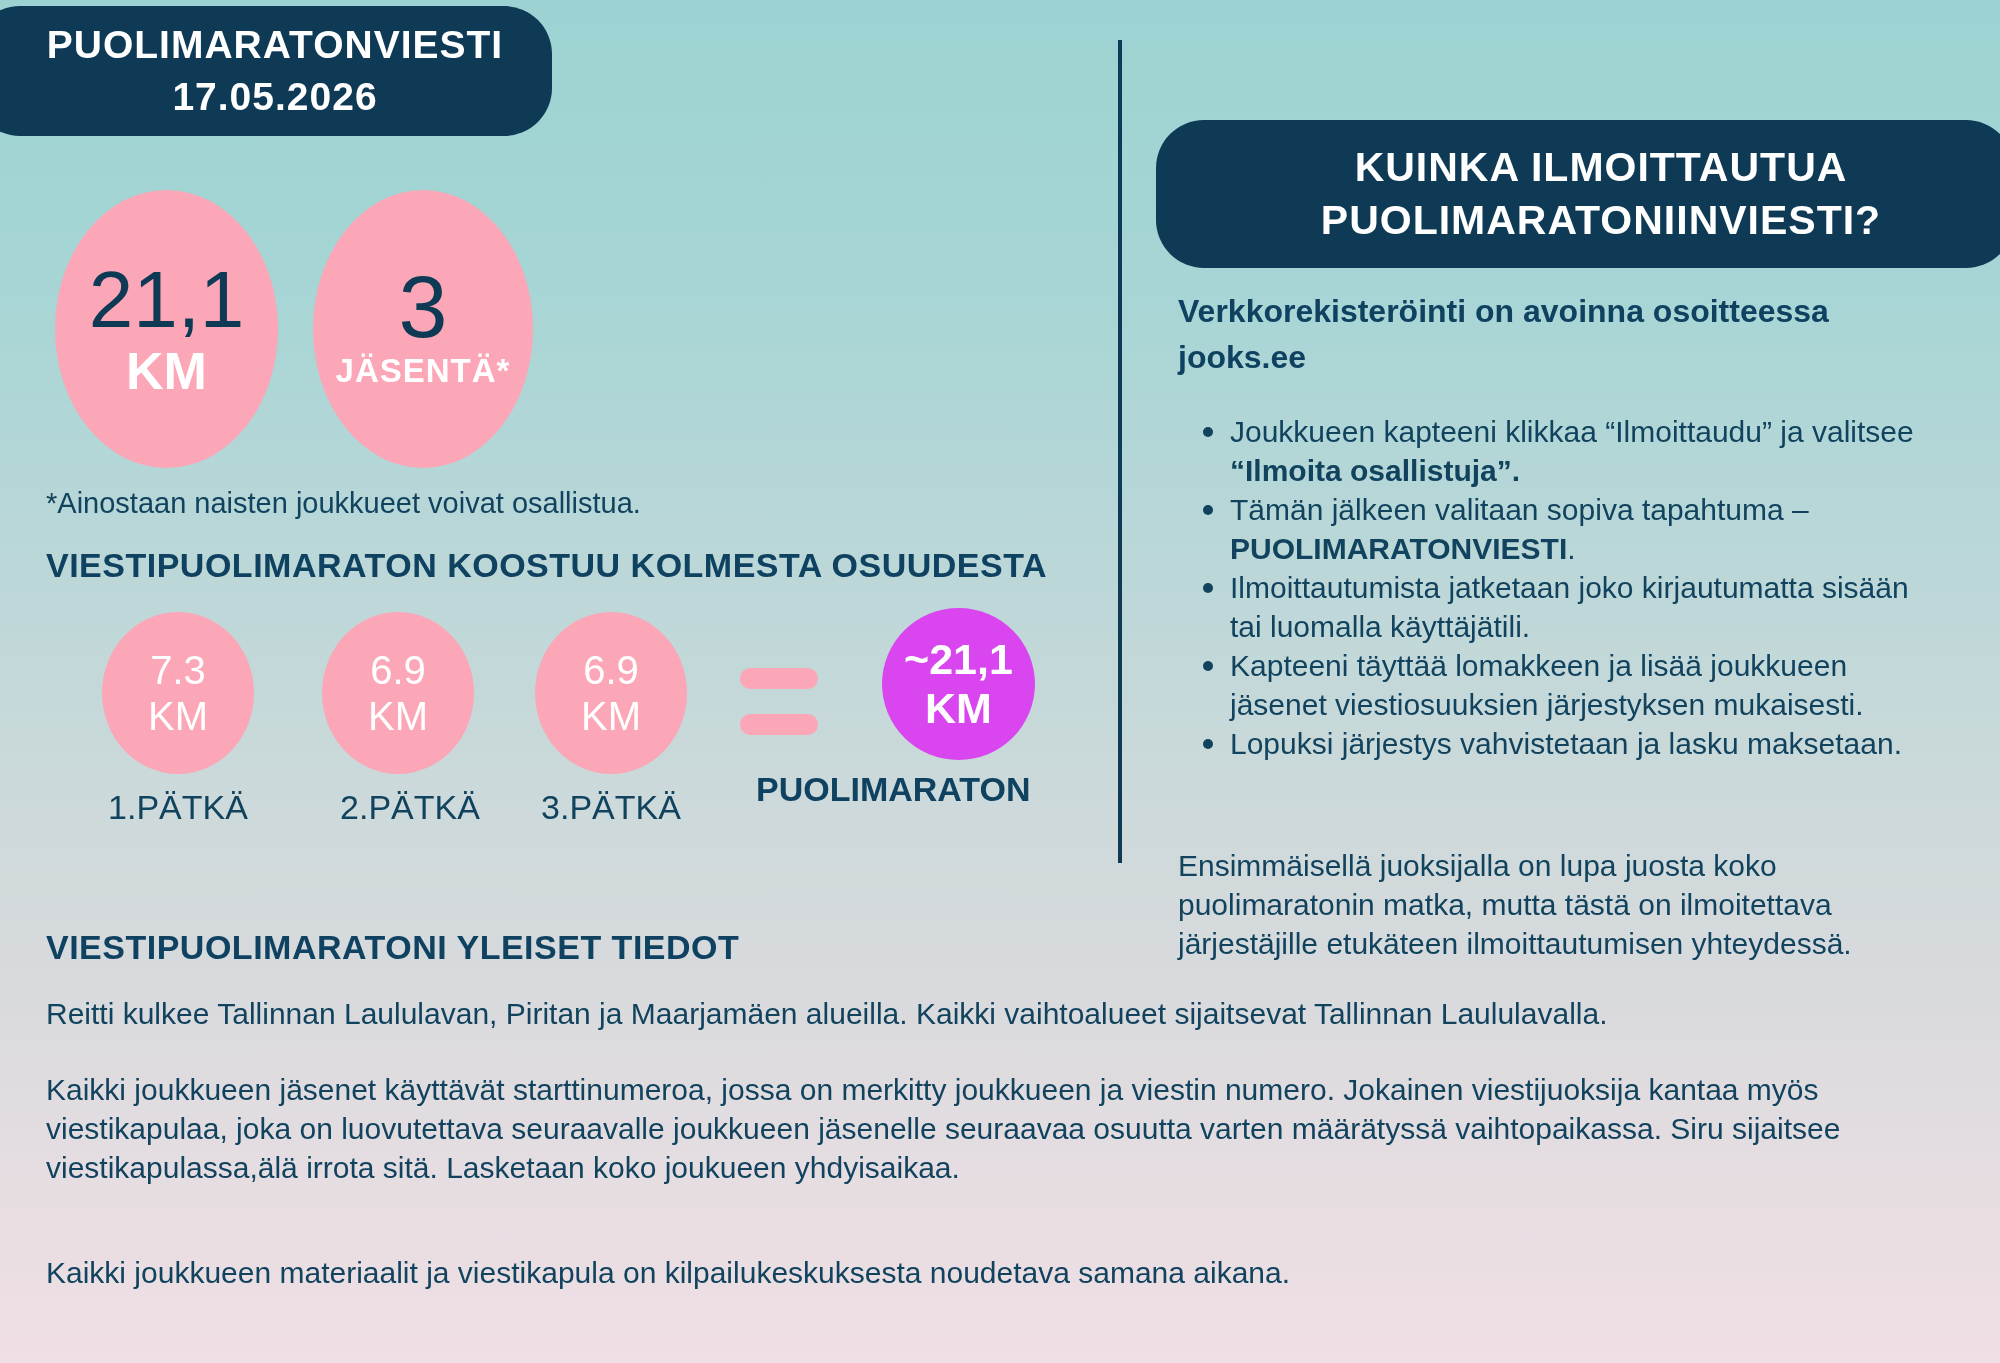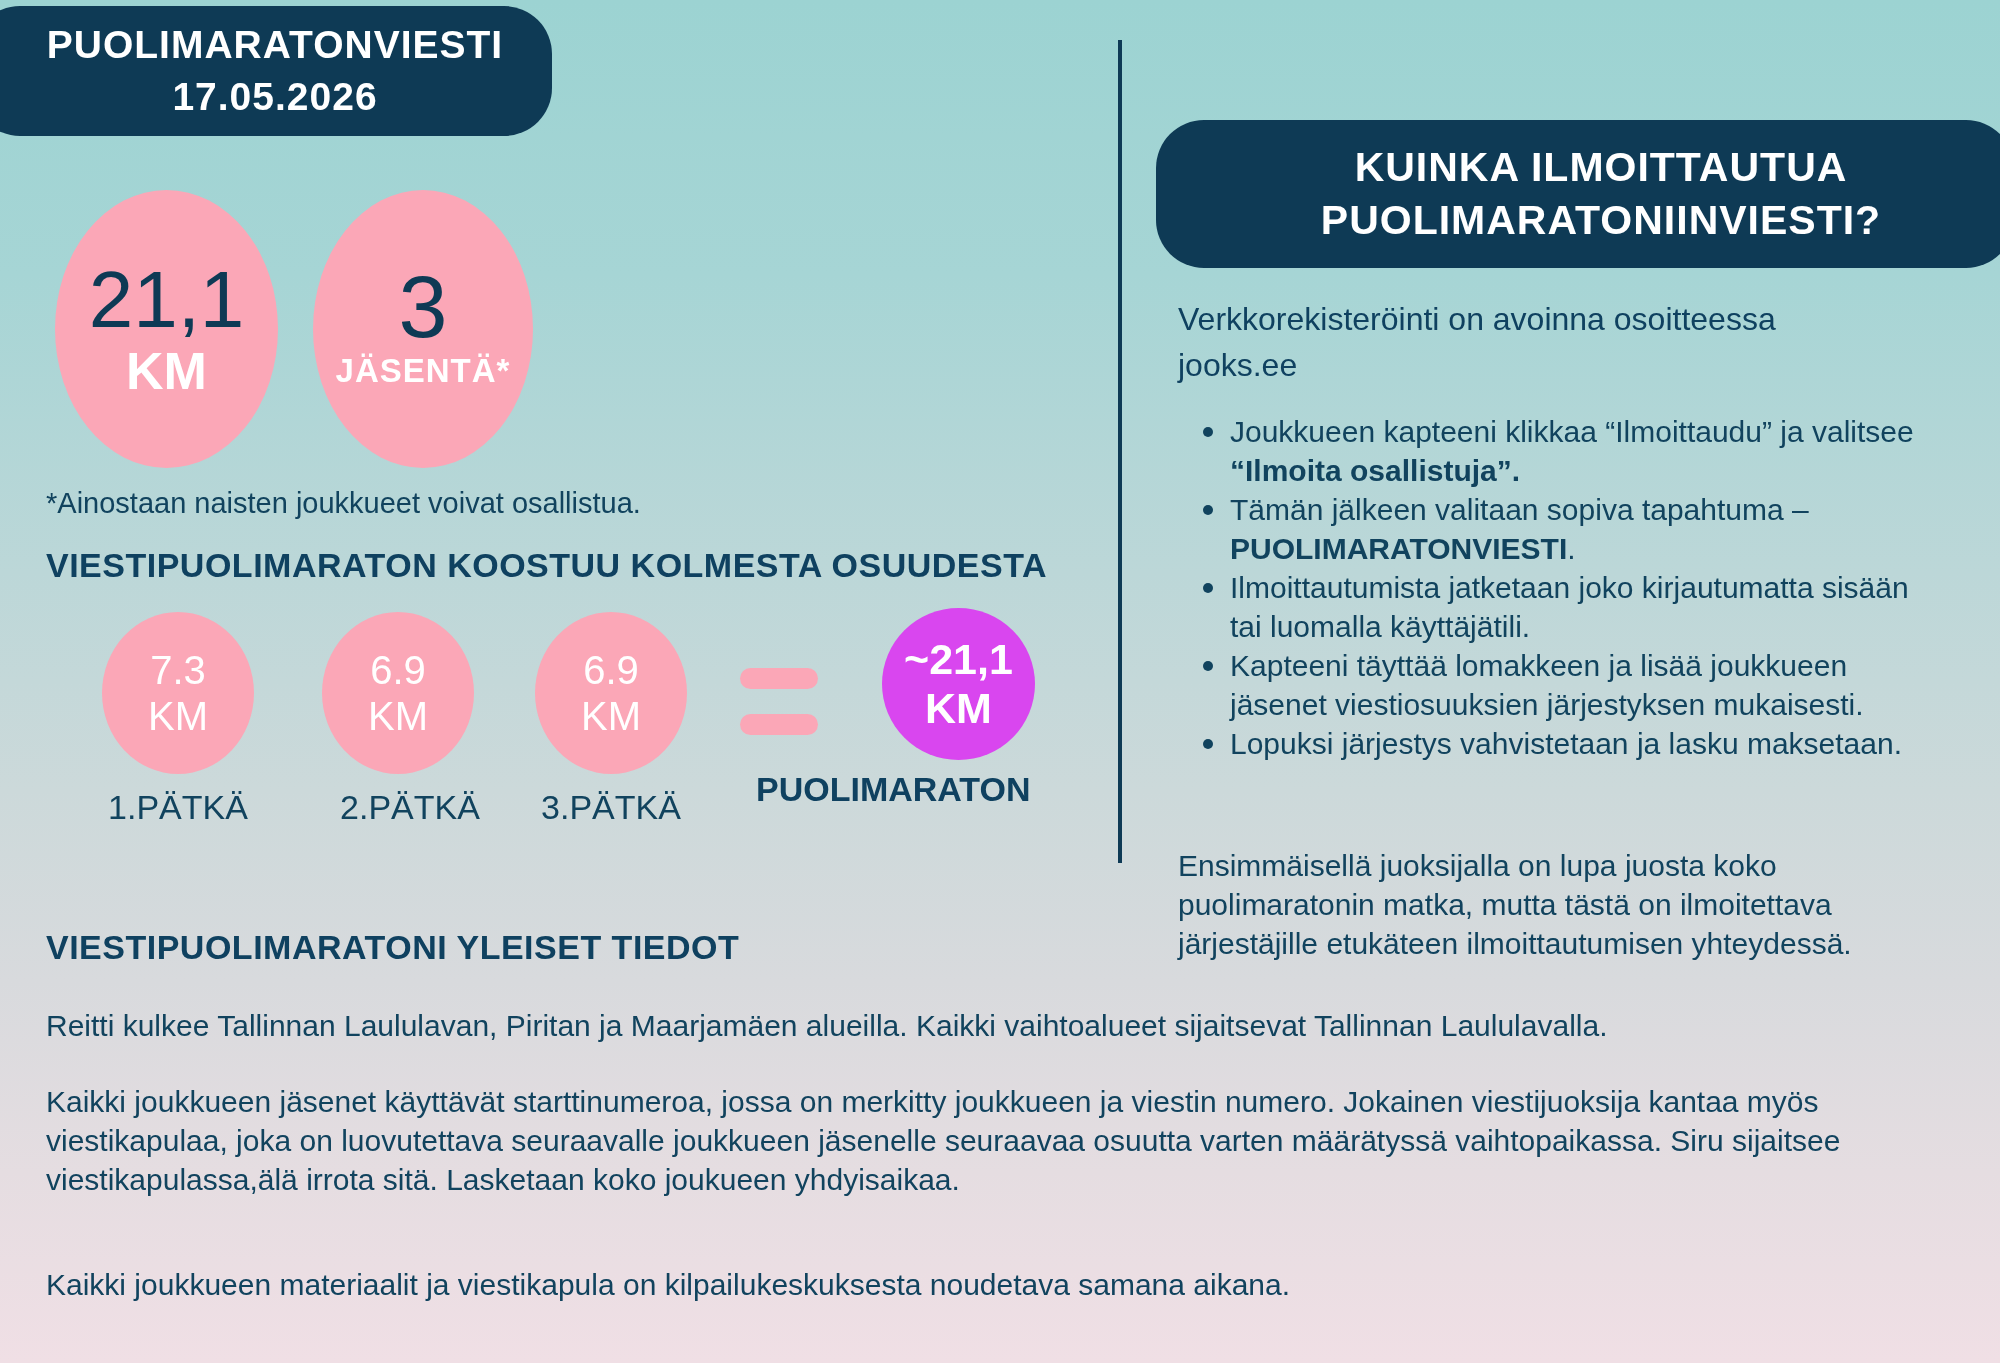--- a/index.html
+++ b/index.html
@@ -32,28 +32,28 @@
   .seg-heading{left:46px;top:546px;}
   .seg-ellipse{width:152px;height:162px;top:612px;}
   .seg-ellipse .seg-txt{color:#ffffff;font-size:40px;line-height:46px;}
   .seg-label{top:788px;width:220px;text-align:center;font-size:34px;color:#11435e;}
   .eq-bar{left:740px;width:78px;height:21px;border-radius:11px;background:#fba7b7;}
   .total-circle{left:882px;top:608px;width:153px;height:152px;background:#d946ef;border-radius:50%;
     display:flex;flex-direction:column;justify-content:center;align-items:center;}
   .total-circle .tot-txt{color:#ffffff;font-weight:bold;font-size:43px;line-height:49px;}
   .total-label{left:756px;top:770px;width:402px;font-weight:bold;font-size:34px;color:#0f4160;}
   .divider{left:1118px;top:40px;width:4px;height:823px;background:#0e3a55;}
-  .reg-intro{left:1178px;top:296px;width:700px;font-weight:normal;font-size:32px;line-height:46px;color:#0f4160;}
+  .reg-intro{left:1178px;top:288px;width:700px;font-weight:bold;font-size:32px;line-height:46px;color:#0f4160;}
   .reg-steps{left:1196px;top:412px;width:700px;margin:0;padding:0 0 0 34px;list-style:none;font-size:30px;line-height:39px;}
   .reg-steps li{position:relative;}
   .reg-steps li::before{content:"";position:absolute;left:-27px;top:15px;width:10px;height:10px;border-radius:50%;background:#11435e;}
   .reg-note{left:1178px;top:846px;width:780px;font-size:30px;line-height:39px;}
   .info-heading{left:46px;top:928px;}
   .info-paragraphs{left:46px;top:990px;width:1930px;font-size:30px;line-height:39px;}
-  .info-paragraphs p{margin:16px 0 37px 0;}
+  .info-paragraphs p{margin:4px 0 37px 0;}
   .info-paragraphs p:last-child{margin-top:66px;}
   .bold{font-weight:bold;}
 </style>
 </head>
 <body>
 
 <div class="abs navy-bg badge title-badge">
   <div>PUOLIMARATONVIESTI</div>
   <div>17.05.2026</div>
 </div>

